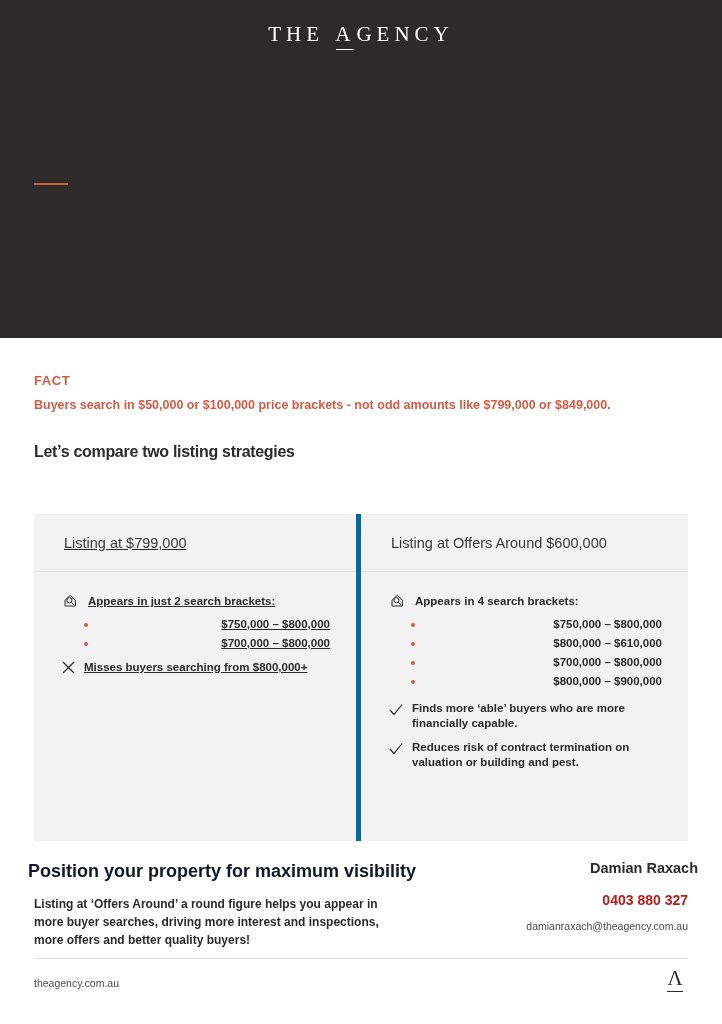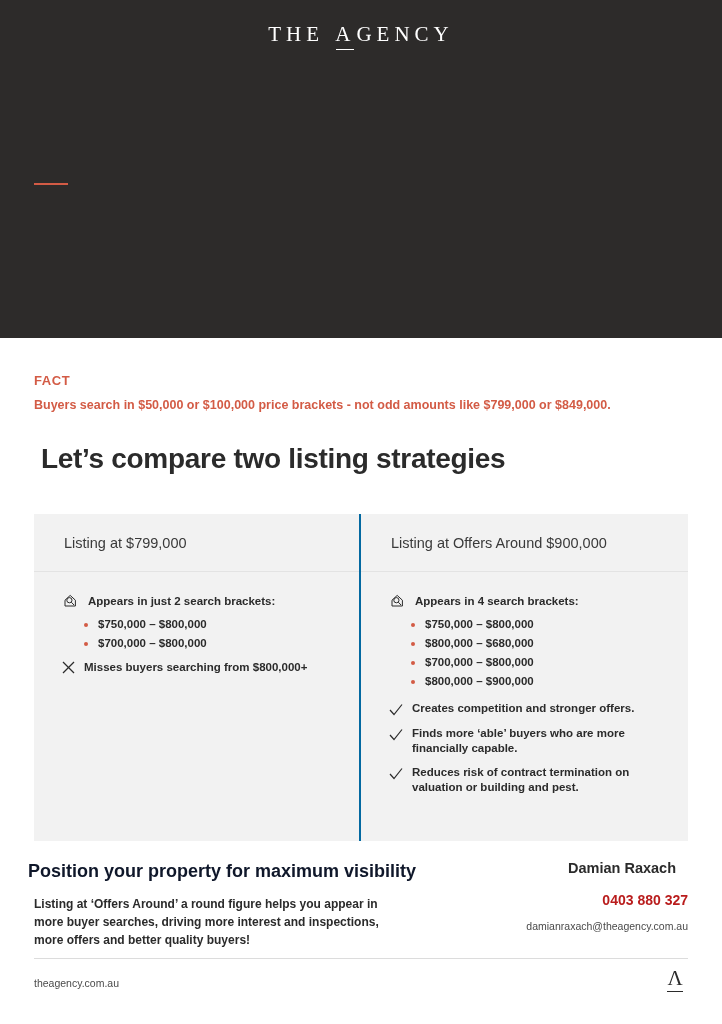--- a/index.html
+++ b/index.html
@@ -85,43 +85,43 @@
     position: absolute;
     left: 34px;
     top: 398px;
     width: 660px;
     font-size: 12.5px;
     font-weight: bold;
     color: #d35b45;
   }
   .compare-title {
     position: absolute;
-    left: 41px;
+    left: 34px;
     top: 443px;
-    font-size: 28px;
+    font-size: 16px;
     font-weight: bold;
     color: #2b2b2b;
     letter-spacing: -0.3px;
   }
 
   
   .panels {
     position: absolute;
     left: 34px;
     top: 514px;
     width: 654px;
     height: 327px;
     display: flex;
   }
   .panel {
     width: 327px;
     background: #f2f2f2;
     position: relative;
   }
-  .panel.left { border-right: 2px solid #0369a1; }
+  .panel.left { border-right: 5px solid #0369a1; text-decoration: underline; }
   .panel-head {
     height: 58px;
     display: flex;
     align-items: center;
     padding-left: 30px;
     font-size: 14.5px;
     color: #3a3a3a;
     border-bottom: 1px solid #e3e3e3;
     background: #f2f2f2;
   }
@@ -138,20 +138,21 @@
   .house-icon { width: 18px; height: 18px; flex: 0 0 18px; margin-top: -2px; }
   .sub-head {
     font-size: 11.5px;
     font-weight: bold;
     color: #2b2b2b;
     padding-top: 1px;
   }
   .bracket-list {
     list-style: none;
     margin: 4px 0 0 22px;
+    text-align: right;
   }
   .bracket-list li {
     position: relative;
     font-size: 11.5px;
     font-weight: bold;
     color: #2b2b2b;
     padding-left: 14px;
     margin-bottom: 7px;
   }
   .bracket-list li::before {
@@ -213,21 +214,21 @@
     left: 34px;
     top: 895px;
     width: 356px;
     font-size: 12px;
     font-weight: bold;
     line-height: 18px;
     color: #2b2b2b;
   }
   .agent-name {
     position: absolute;
-    right: 46px;
+    right: 24px;
     top: 860px;
     font-size: 14.5px;
     font-weight: bold;
     color: #2b2b2b;
     text-align: right;
   }
   .agent-phone {
     position: absolute;
     right: 34px;
     top: 892px;
@@ -321,47 +322,39 @@
               <line x1="1" y1="1" x2="12" y2="12" stroke="#2b2b2b" stroke-width="1.2"></line>
               <line x1="12" y1="1" x2="1" y2="12" stroke="#2b2b2b" stroke-width="1.2"></line>
             </svg>
           </span>
           <span class="neg-text">Misses buyers searching from $800,000+</span>
         </div>
       </div>
     </div>
 
     <div class="panel right">
-      <div class="panel-head">Listing at Offers Around $900,000</div>
+      <div class="panel-head">Listing at Offers Around $600,000</div>
       <div class="panel-body">
         <div class="row-icon">
           <span class="house-icon">
             <svg width="18" height="18" viewBox="0 0 18 18">
               <path d="M3 8.2 L8.2 3.4 L13.4 8.2 L13.4 14 L3 14 Z" fill="none" stroke="#2b2b2b" stroke-width="1"></path>
               <circle cx="7.4" cy="8.2" r="2.6" fill="none" stroke="#2b2b2b" stroke-width="1"></circle>
               <line x1="9.3" y1="10.2" x2="12" y2="13" stroke="#2b2b2b" stroke-width="1"></line>
             </svg>
           </span>
           <span class="sub-head">Appears in 4 search brackets:</span>
         </div>
         <ul class="bracket-list">
           <li>$750,000 – $800,000</li>
-          <li>$800,000 – $680,000</li>
+          <li>$800,000 – $610,000</li>
           <li>$700,000 – $800,000</li>
           <li>$800,000 – $900,000</li>
         </ul>
         <div class="benefits">
-          <div class="check-row">
-            <span class="check-icon">
-              <svg width="14" height="14" viewBox="0 0 14 14">
-                  <polyline points="1,7 5,11.5 13,1.5" fill="none" stroke="#2b2b2b" stroke-width="1.2"></polyline>
-                </svg>
-            </span>
-            <span class="check-text">Creates competition and stronger offers.</span>
-          </div>
           <div class="check-row">
             <span class="check-icon">
               <svg width="14" height="14" viewBox="0 0 14 14">
                   <polyline points="1,7 5,11.5 13,1.5" fill="none" stroke="#2b2b2b" stroke-width="1.2"></polyline>
                 </svg>
             </span>
             <span class="check-text">Finds more ‘able’ buyers who are more financially capable.</span>
           </div>
           <div class="check-row">
             <span class="check-icon">

